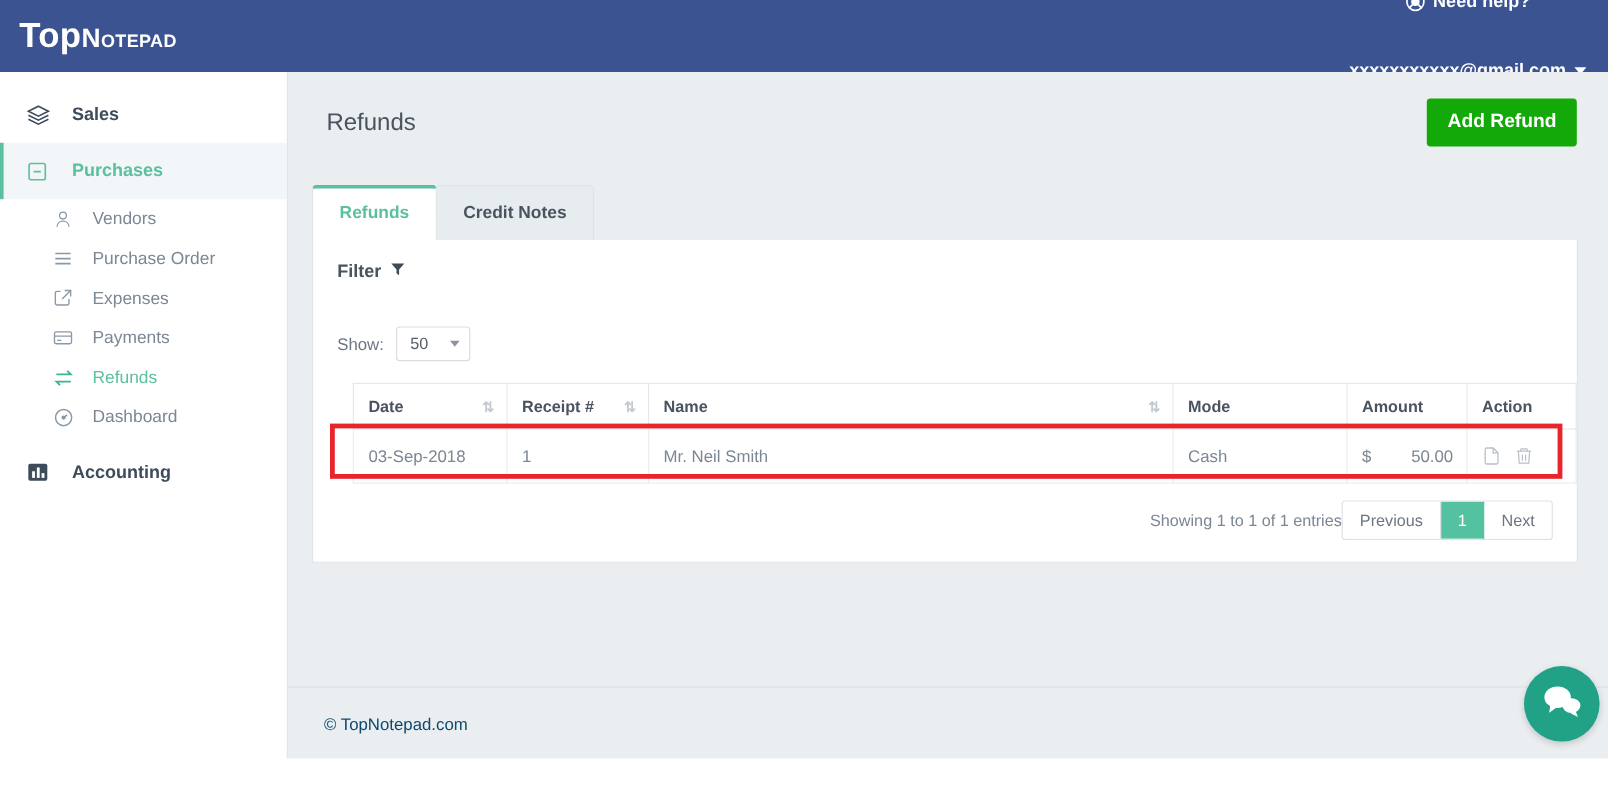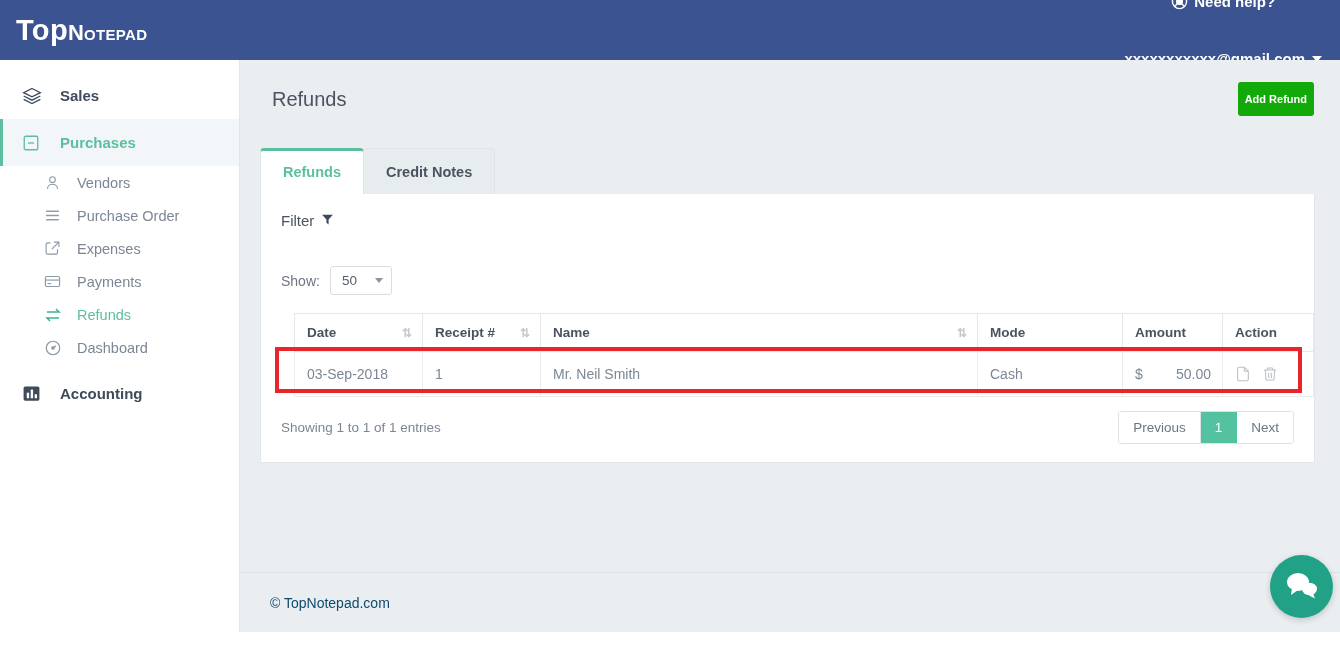--- a/index.html
+++ b/index.html
@@ -91,23 +91,23 @@
   .page-head {
     display: flex; align-items: center; justify-content: space-between;
     padding: 22px 26px 0 32px;
   }
   .page-title { font-size: 20px; color: #4a5360; }
   .btn-add {
     background: #13a908;
     color: #ffffff;
     border: none;
     border-radius: 3px;
-    font-size: 11px;
+    font-size: 16px;
     font-weight: bold;
-    padding: 11px 7px;
+    padding: 11px 17px;
     cursor: pointer;
     font-family: "Liberation Sans", sans-serif;
   }
 
   
   .tabs {
     margin: 32px 0 0 20px;
     display: flex; align-items: flex-end;
     padding-left: 0;
   }
@@ -136,21 +136,21 @@
     margin-left: 20px;
     width: 1055px;
     background: #ffffff;
     border: 1px solid #e2e6ea;
     border-top: none;
     padding: 18px 18px 18px 18px;
     position: relative;
   }
   .filter-row {
     display: flex; align-items: center; gap: 7px;
-    font-size: 15px; font-weight: normal; color: #4a5360;
+    font-size: 15px; font-weight: bold; color: #4a5360;
     padding: 0 0 0 2px;
     cursor: pointer; width: fit-content;
   }
   .show-row {
     display: flex; align-items: center; gap: 10px;
     margin-top: 37px; padding-left: 2px;
   }
   .show-label { font-size: 14px; color: #6b7683; }
   .show-select {
     border: 1px solid #d9dee3;
@@ -203,21 +203,21 @@
   .red-box {
     position: absolute;
     left: -4px; top: 34px;
     width: 1027px; height: 46px;
     border: 4px solid #e8252a;
     pointer-events: none;
   }
 
   
   .card-foot {
-    display: flex; align-items: center; justify-content: space-between;
+    display: flex; align-items: center; justify-content: flex-end;
     margin-top: 14px; padding: 0 2px;
   }
   .entries { font-size: 13.5px; color: #7b8794; }
   .pager { display: flex; border: 1px solid #dde2e6; border-radius: 3px; overflow: hidden; }
   .pg {
     font-size: 13.5px; color: #6b7683;
     padding: 8px 14px; cursor: pointer;
     background: #ffffff;
     border-right: 1px solid #dde2e6;
   }

